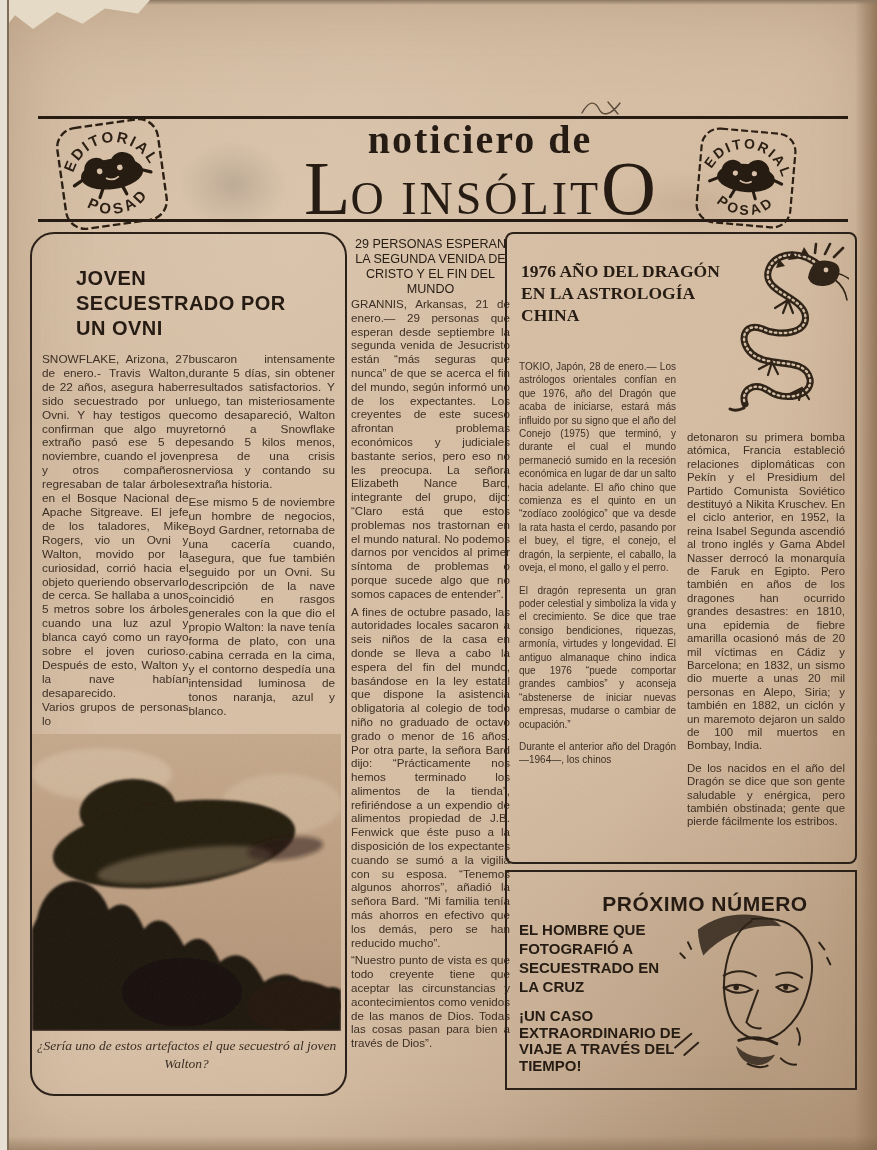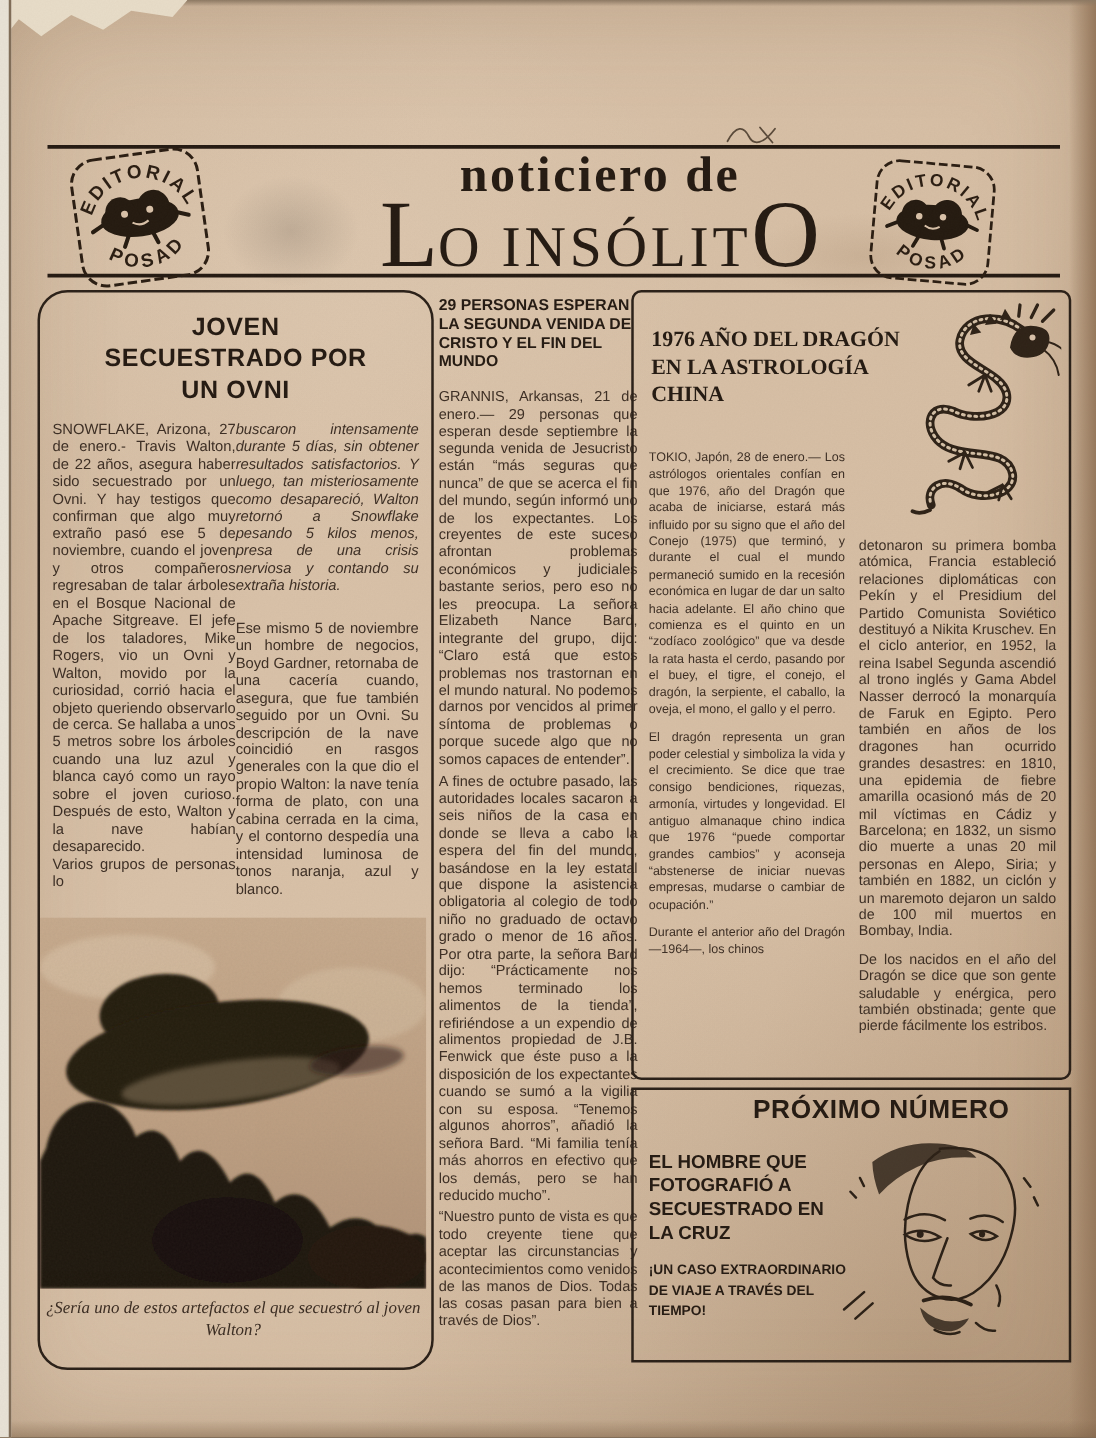--- a/index.html
+++ b/index.html
@@ -41,47 +41,47 @@
   .logo-left{left:56px;top:120px;transform:rotate(-8deg);}
   .logo-right{left:694px;top:128px;transform:rotate(5deg);width:104px;height:100px;}
   .squiggle{left:580px;top:98px;width:46px;height:20px;}
 
   
   .body-txt p{margin:0 0 9px 0;text-align:justify;}
   .body-txt p:last-child{margin-bottom:0;}
 
   
   .box-left{left:30px;top:232px;width:313px;height:860px;border:2.5px solid #2a2018;border-radius:24px;overflow:hidden;}
-  .hl-ufo{width:225px;margin:16px auto 12px;text-align:center;font-weight:bold;font-size:20px;line-height:25px;
+  .hl-ufo{width:225px;margin:32px auto 12px;text-align:left;font-weight:bold;font-size:20px;line-height:25px;
     letter-spacing:.5px;color:#241a12;font-family:"Liberation Sans",sans-serif;}
   .cols-ufo{display:flex;gap:0;padding:0 10px;font-size:11.8px;line-height:13.9px;}
   .cols-ufo .col{width:50%;}
   .ufo-photo{left:0;top:500px;width:309px;height:297px;}
   .caption{left:0;top:803px;width:309px;text-align:center;font-family:"Liberation Serif",serif;
     font-style:italic;font-size:13.5px;line-height:18px;color:#3a2c22;}
 
   
   .mid-col{left:351px;top:237px;width:159px;}
-  .hl-mid{font-weight:bold;font-size:12.6px;line-height:15px;text-align:left;color:#241a12;margin-bottom:14px;}
+  .hl-mid{font-weight:normal;font-size:12.6px;line-height:15px;text-align:center;color:#241a12;}
   .mid-col .body-txt{font-size:11.6px;line-height:13.8px;}
   .mid-col .body-txt p{margin-bottom:4px;}
 
   
   .box-dragon{left:505px;top:232px;width:348px;height:628px;border:2.5px solid #2a2018;border-radius:8px;overflow:hidden;}
   .hl-dragon{position:absolute;left:14px;top:26px;width:200px;font-family:"Liberation Serif",serif;
     font-weight:bold;font-size:17.5px;line-height:22px;color:#241a12;}
   .dragon-art{position:absolute;right:6px;top:6px;width:165px;height:175px;}
   .col-d1{position:absolute;left:12px;top:126px;width:157px;font-size:10px;line-height:13.4px;}
   .col-d2{position:absolute;left:180px;top:197px;width:158px;font-size:11.4px;line-height:13.4px;}
 
   
   .box-next{left:505px;top:870px;width:348px;height:216px;border:2.5px solid #2a2018;overflow:hidden;}
-  .hl-next{text-align:center;font-weight:bold;font-size:21px;letter-spacing:.5px;color:#241a12;margin-top:4px;padding-left:48px;}
+  .hl-next{text-align:center;font-weight:bold;font-size:21px;letter-spacing:.5px;color:#241a12;margin-top:20px;padding-left:48px;}
   .next-feature{position:absolute;left:12px;top:48px;width:152px;font-weight:bold;font-size:15px;line-height:19px;color:#241a12;}
-  .next-tagline{position:absolute;left:12px;top:136px;width:162px;font-weight:bold;font-size:11px;line-height:16.5px;color:#241a12;}
+  .next-tagline{position:absolute;left:12px;top:136px;width:162px;font-weight:bold;font-size:15px;line-height:16.5px;color:#241a12;}
   .face-art{position:absolute;right:8px;top:30px;width:185px;height:176px;}
 </style>
 </head>
 <body>
 
 <div class="page">
 
   <div class="abs edge-right"></div>
   <div class="abs edge-top"></div>
   <div class="abs edge-bottom"></div>
@@ -149,21 +149,21 @@
   </div>
 
   <div class="abs box-left">
     <div class="hl-ufo">JOVEN SECUESTRADO POR UN OVNI</div>
     <div class="cols-ufo">
       <div class="col body-txt">
         <p>SNOWFLAKE, Arizona, 27 de enero.- Travis Walton, de 22 años, asegura haber sido secuestrado por un Ovni. Y hay testigos que confirman que algo muy extraño pasó ese 5 de noviembre, cuando el joven y otros compañeros regresaban de talar árboles en el Bosque Nacional de Apache Sitgreave. El jefe de los taladores, Mike Rogers, vio un Ovni y Walton, movido por la curiosidad, corrió hacia el objeto queriendo observarlo de cerca. Se hallaba a unos 5 metros sobre los árboles cuando una luz azul y blanca cayó como un rayo sobre el joven curioso. Después de esto, Walton y la nave habían desaparecido.</p>
         <p style="margin-top:-9px;">Varios grupos de personas lo</p>
       </div>
       <div class="col body-txt">
-        <p style="margin-bottom:20px;font-style:italic;">buscaron intensamente durante 5 días, sin obtener resultados satisfactorios. Y luego, tan misteriosamente como desapareció, Walton retornó a Snowflake pesando 5 kilos menos, presa de una crisis nerviosa y contando su extraña historia.</p>
+        <p style="margin-bottom:4px;">buscaron intensamente durante 5 días, sin obtener resultados satisfactorios. Y luego, tan misteriosamente como desapareció, Walton retornó a Snowflake pesando 5 kilos menos, presa de una crisis nerviosa y contando su extraña historia.</p>
         <p>Ese mismo 5 de noviembre un hombre de negocios, Boyd Gardner, retornaba de una cacería cuando, asegura, que fue también seguido por un Ovni. Su descripción de la nave coincidió en rasgos generales con la que dio el propio Walton: la nave tenía forma de plato, con una cabina cerrada en la cima, y el contorno despedía una intensidad luminosa de tonos naranja, azul y blanco.</p>
       </div>
     </div>
 
     <svg class="abs ufo-photo" viewBox="0 0 309 297">
       <defs>
         <linearGradient id="photoBg" x1="0" y1="0" x2="0" y2="1">
           <stop offset="0" stop-color="#c9ad90"></stop>
           <stop offset="0.55" stop-color="#bfa184"></stop>
           <stop offset="1" stop-color="#b2947a"></stop>

